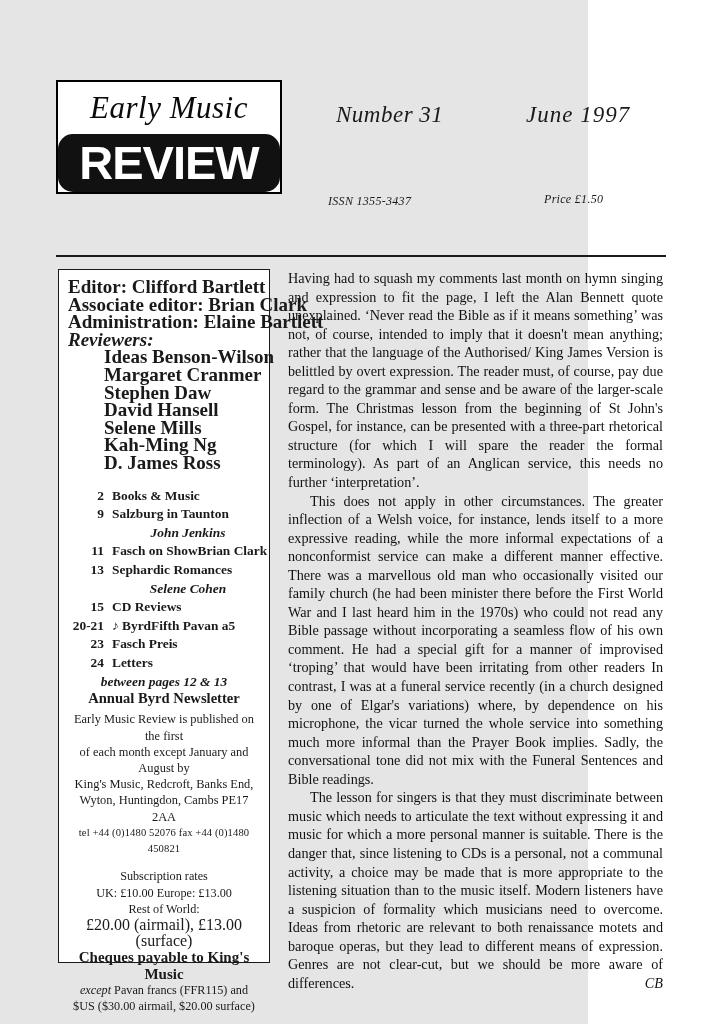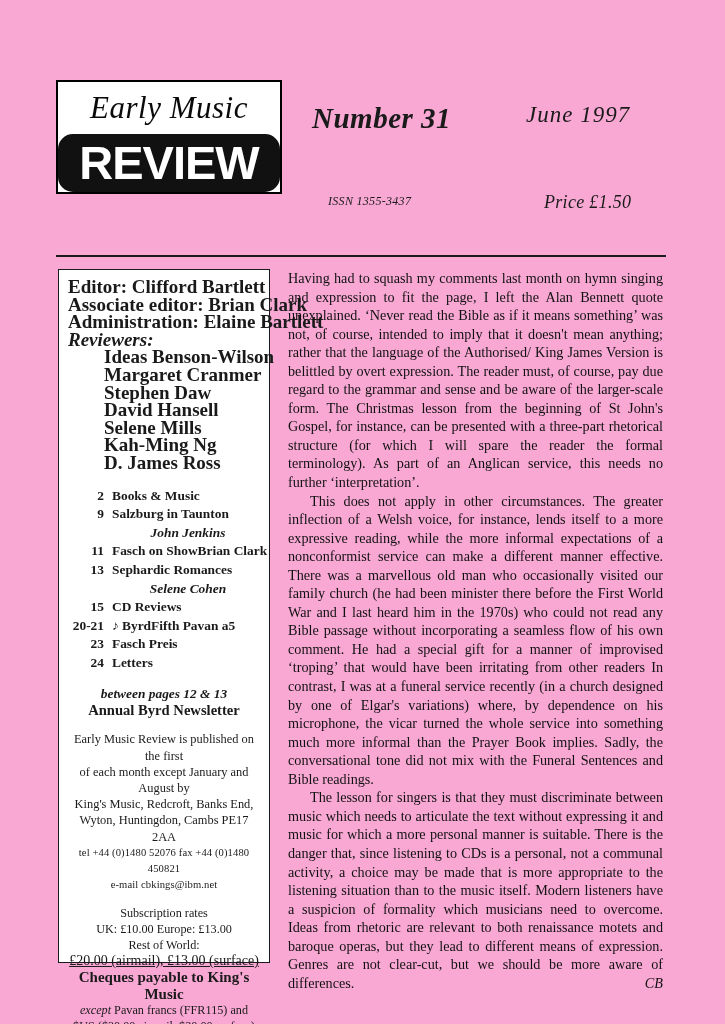--- a/index.html
+++ b/index.html
@@ -12,23 +12,23 @@
     height: 1024px;
     position: relative;
     font-family: "Liberation Serif", "DejaVu Serif", serif;
     color: #1a1a1a;
     overflow: hidden;
   }
 
   .page {
     position: absolute;
     left: 0; top: 0;
-    width: 725px;
+    width: 588px;
     height: 1024px;
-    background: #f9a8d4;
+    background: #e5e5e5;
   }
 
   
   .masthead {
     position: absolute;
     left: 56px;
     top: 80px;
     width: 612px;
     height: 130px;
   }
@@ -61,27 +61,26 @@
     font-family: "Liberation Sans", "DejaVu Sans", sans-serif;
     font-weight: bold;
     font-size: 47px;
     letter-spacing: -1px;
     white-space: nowrap;
     border-radius: 15px;
   }
 
   .issue-number {
     position: absolute;
-    left: 256px;
+    left: 280px;
     top: 22px;
     font-style: italic;
-    font-size: 29px;
+    font-size: 23px;
     letter-spacing: 0.5px;
     white-space: nowrap;
-    font-weight: bold;
   }
   .issue-date {
     position: absolute;
     left: 470px;
     top: 22px;
     font-style: italic;
     font-size: 23px;
     letter-spacing: 1px;
     white-space: nowrap;
   }
@@ -92,21 +91,21 @@
     font-style: italic;
     font-size: 12px;
     letter-spacing: 0.3px;
     white-space: nowrap;
   }
   .price {
     position: absolute;
     left: 488px;
     top: 112px;
     font-style: italic;
-    font-size: 18px;
+    font-size: 12px;
     letter-spacing: 0.3px;
     white-space: nowrap;
   }
 
   
   .top-rule {
     position: absolute;
     left: 56px;
     top: 255px;
     width: 610px;
@@ -166,53 +165,53 @@
   .toc-title { font-weight: bold; }
   .toc-author {
     font-style: italic;
     font-weight: bold;
     text-align: center;
     padding-left: 48px;
   }
 
   
   .insert {
-    margin-top: 13px;
+    margin-top: 1px;
     text-align: center;
     line-height: 17px;
   }
   .insert-line1 {
     font-style: italic;
     font-weight: bold;
     font-size: 13.4px;
   }
   .insert-line2 {
     font-weight: bold;
     font-size: 14.6px;
   }
 
   
   .pubinfo {
-    margin-top: 12px;
+    margin-top: 4px;
     text-align: center;
     font-size: 12.4px;
     line-height: 16.2px;
   }
   .pubinfo .small {
     font-size: 10.6px;
     letter-spacing: 0.1px;
   }
 
   .subs {
     margin-top: 11px;
     text-align: center;
     font-size: 12.2px;
     line-height: 16.2px;
   }
-  .subs .tiny { font-size: 14px; text-decoration: underline; }
+  .subs .tiny { font-size: 16px; }
   .subs .bold { font-weight: bold; font-size: 15px; }
   .subs .ital { font-style: italic; }
 
   
   .main-col {
     position: absolute;
     left: 288px;
     top: 269px;
     width: 375px;
     font-size: 14.2px;
@@ -327,21 +326,20 @@
       <div class="insert-line1">between pages 12 &amp; 13</div>
       <div class="insert-line2">Annual Byrd Newsletter</div>
     </div>
 
     <div class="pubinfo">
       <div>Early Music Review is published on the first</div>
       <div>of each month except January and August  by</div>
       <div>King's Music, Redcroft, Banks End,</div>
       <div>Wyton, Huntingdon, Cambs PE17 2AA</div>
       <div class="small">tel +44 (0)1480 52076    fax +44 (0)1480 450821</div>
-      <div class="small">e-mail cbkings@ibm.net</div>
     </div>
 
     <div class="subs">
       <div>Subscription rates</div>
       <div>UK: £10.00   Europe: £13.00</div>
       <div>Rest of World:</div>
       <div class="tiny">£20.00 (airmail),  £13.00 (surface)</div>
       <div class="bold">Cheques payable to King's Music</div>
       <div><span class="ital">except</span><span> Pavan francs (FFR115) and</span></div>
       <div>$US ($30.00 airmail, $20.00 surface)</div>

